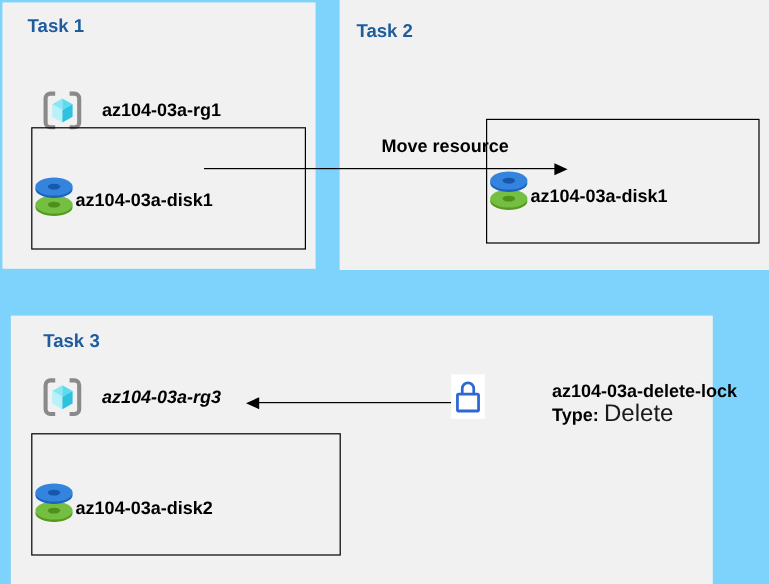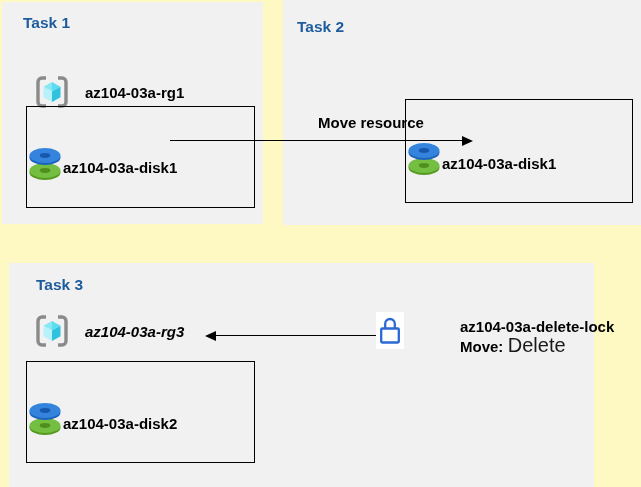--- a/index.html
+++ b/index.html
@@ -5,21 +5,21 @@
   html, body {
     margin: 0;
     padding: 0;
     background: #ffffff;
     font-family: "Liberation Sans", "DejaVu Sans", sans-serif;
   }
   .canvas {
     position: relative;
     width: 641px;
     height: 487px;
-    background: #fef9c3;
+    background: #7dd3fc;
     overflow: hidden;
   }
   .panel {
     position: absolute;
     background: #f1f1f1;
   }
   #panel-task1 { left: 2px;   top: 2px;   width: 261px; height: 222px; }
   #panel-task2 { left: 283px; top: 0px;   width: 358px; height: 225px; }
   #panel-task3 { left: 9px;   top: 263px; width: 585px; height: 224px; }
 
@@ -54,21 +54,21 @@
   .resource-box {
     position: absolute;
     border: 1.5px solid #000000;
     box-sizing: border-box;
     display: flex;
     flex-direction: row;
     align-items: center;
   }
   #box-task1 { left: 26px;  top: 106px; width: 229px; height: 102px; padding-top: 13px; }
   #box-task2 { left: 405px; top: 99px;  width: 228px; height: 104px; padding-top: 16px; }
-  #box-task3 { left: 26px;  top: 361px; width: 229px; height: 102px; padding-top: 14px; }
+  #box-task3 { left: 26px;  top: 361px; width: 258px; height: 102px; padding-top: 14px; }
 
   .disk-label { margin-top: 8px; }
 
   .arrow-line {
     position: absolute;
     height: 0;
     border-top: 1.6px solid #000000;
   }
   #move-arrow-line { left: 170px; top: 140px; width: 294px; }
   #lock-arrow-line { left: 213px; top: 335px; width: 163px; }
@@ -216,18 +216,18 @@
 
   <div class="lock-icon-box">
     <svg class="icon-svg" width="26" height="34" viewBox="0 0 26 34">
       <path d="M8.2 15 V9.8 a4.8 4.8 0 0 1 9.6 0 V15" fill="none" stroke="#2b68d5" stroke-width="2.3"></path>
       <rect x="4.2" y="14.5" width="17.6" height="14" rx="1" fill="#ffffff" stroke="#2b68d5" stroke-width="2.3"></rect>
     </svg>
   </div>
   <div class="lock-text">
     <div class="annotation-bold">az104-03a-delete-lock</div>
     <div>
-      <span class="annotation-bold">Move:</span>
+      <span class="annotation-bold">Type:</span>
       <span class="annotation-regular">Delete</span>
     </div>
   </div>
 
 </div>
 
 </body></html>

